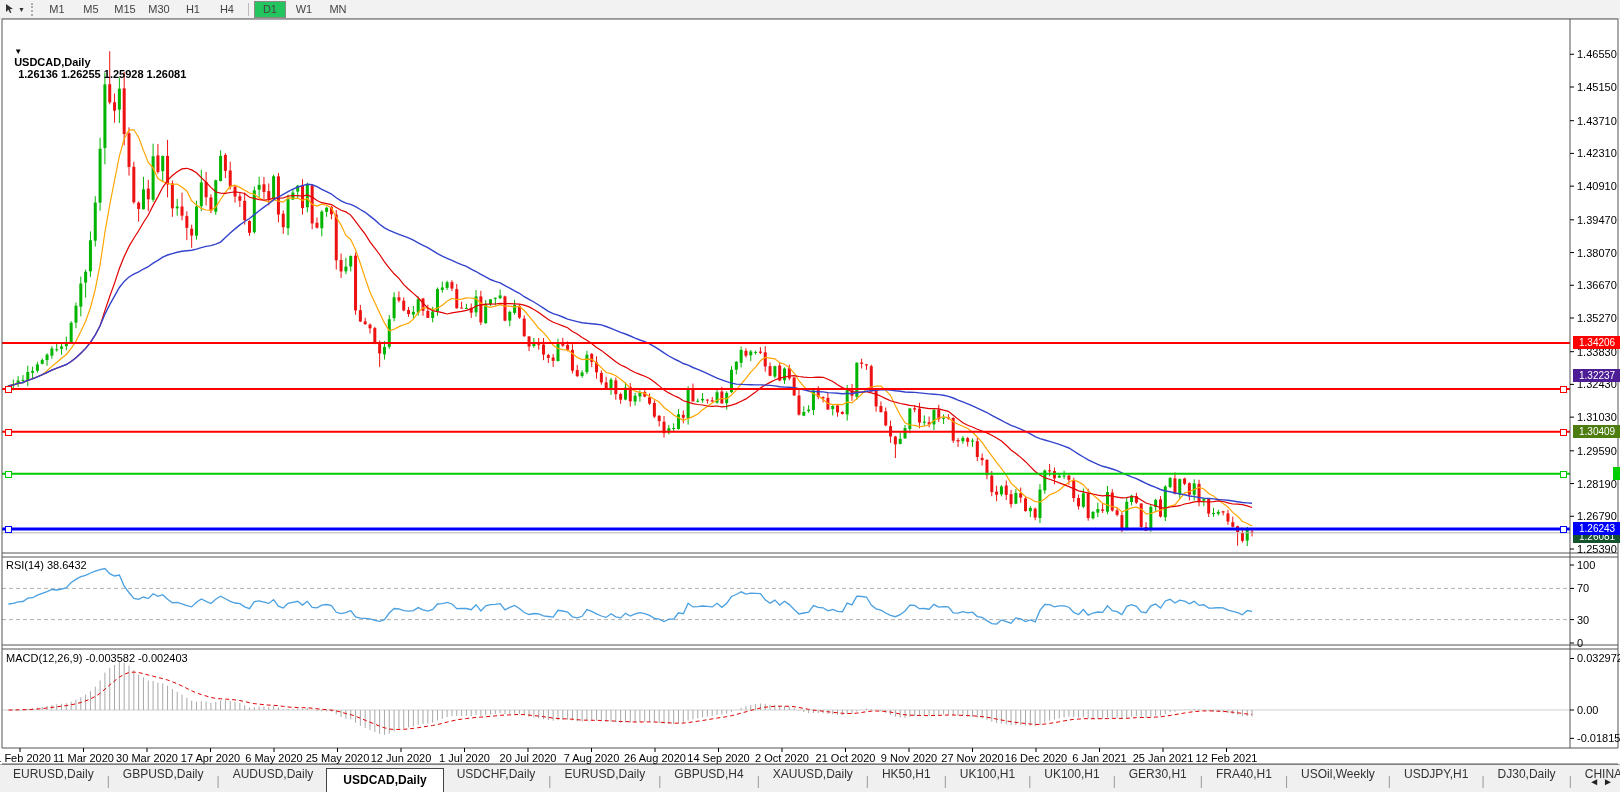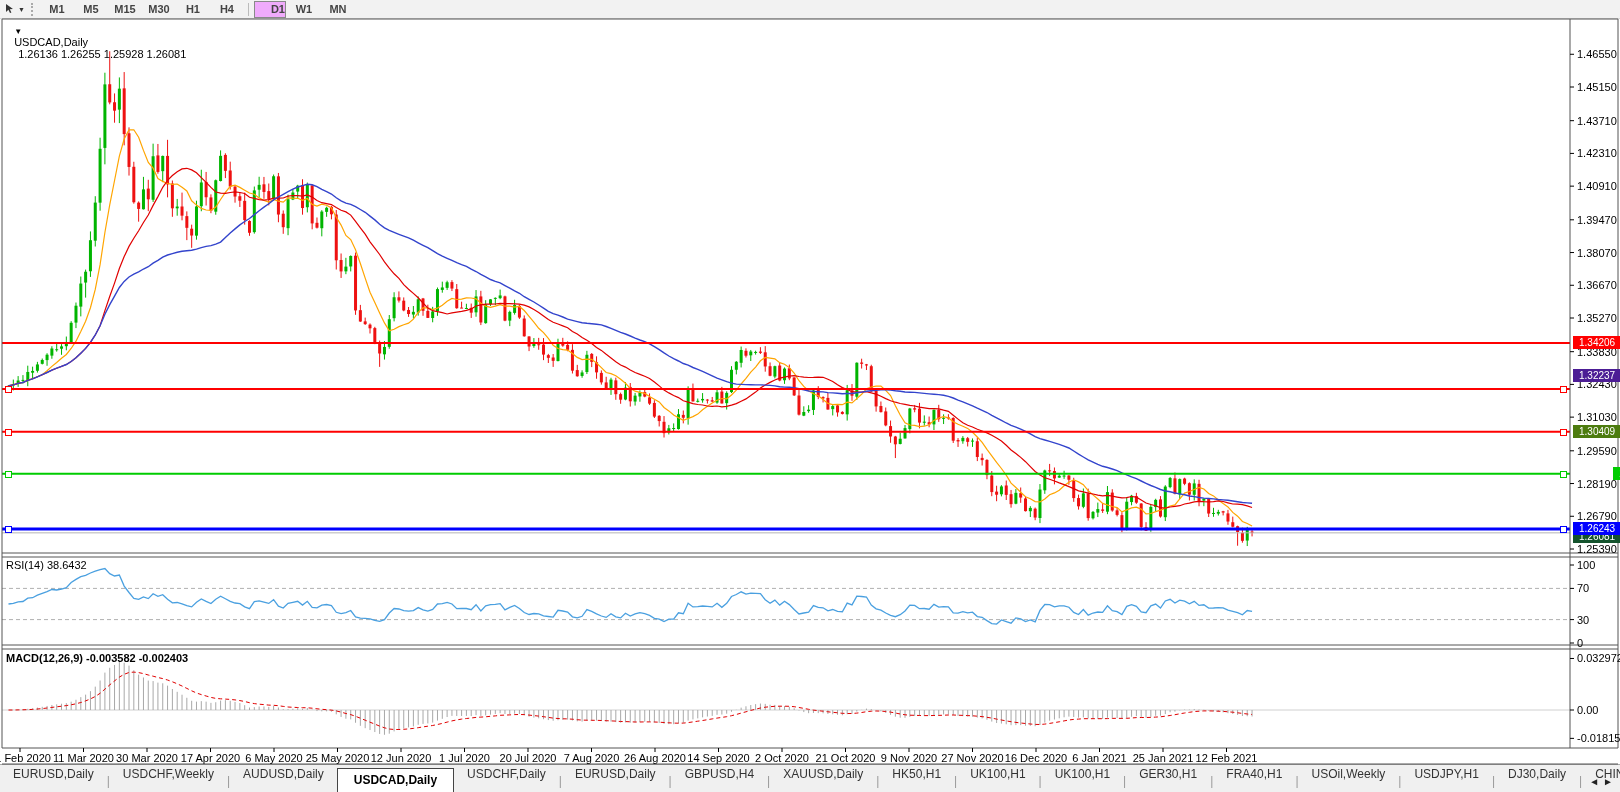--- a/index.html
+++ b/index.html
@@ -2,22 +2,22 @@
 <html><head>
 <meta charset="utf-8">
 <style>
   html,body{margin:0;padding:0;background:#fff;width:1620px;height:792px;overflow:hidden;
     font-family:"Liberation Sans",sans-serif;-webkit-font-smoothing:antialiased;}
   .abs{position:absolute;}
   
   #toolbar{position:absolute;left:0;top:0;width:1620px;height:18px;background:#f2f2f2;
     border-bottom:1px solid #d8d8d8;display:flex;align-items:center;font-size:11px;color:#444;}
   .tool-btn{display:flex;align-items:center;height:16px;padding:0 4px;cursor:default;}
-  .tf-btn{width:30px;text-align:center;height:15px;line-height:15px;margin:0 1px;border:1px solid transparent;font-weight:bold;}
-  .tf-btn.active{background:#f0abfc;border:1px solid #8a8a8a;text-align:right;}
+  .tf-btn{width:30px;text-align:center;height:15px;line-height:15px;margin:0 1px;border:1px solid transparent;}
+  .tf-btn.active{background:#22c55e;border:1px solid #8a8a8a;}
   .vsep{width:1px;height:13px;background:#bbb;margin:0 4px;}
   .grip{width:2px;height:13px;border-left:2px dotted #aaa;margin:0 5px 0 2px;}
   .caret{font-size:7px;color:#333;margin-left:2px;}
   .panel-label{position:absolute;font-size:11px;color:#000;white-space:pre;}
   .badge{position:absolute;left:1573px;width:44px;height:13px;color:#fff;font-size:10px;
     line-height:13px;padding-left:6px;z-index:5;}
   .handle{position:absolute;width:5px;height:5px;background:#fff;z-index:4;}
   svg text{font-family:"Liberation Sans",sans-serif;font-size:11px;fill:#000;}
   
   #tabbar{position:absolute;left:0;top:764px;width:1620px;height:28px;background:#f0f0f0;
@@ -950,27 +950,27 @@
       <text x="1036" y="762" text-anchor="middle">16 Dec 2020</text>
       <line x1="1099.5" y1="748" x2="1099.5" y2="752" stroke="#000" stroke-width="1"></line>
       <text x="1099.5" y="762" text-anchor="middle">6 Jan 2021</text>
       <line x1="1163" y1="748" x2="1163" y2="752" stroke="#000" stroke-width="1"></line>
       <text x="1163" y="762" text-anchor="middle">25 Jan 2021</text>
       <line x1="1226.5" y1="748" x2="1226.5" y2="752" stroke="#000" stroke-width="1"></line>
       <text x="1226.5" y="762" text-anchor="middle">12 Feb 2021</text>
     </g>
   </svg>
 
-<div class="panel-label" style="left:8px;top:12px;z-index:6;">
+<div class="panel-label" style="left:8px;top:32px;z-index:6;font-weight:bold;">
   <span style="font-size:8px;">▼</span>
   <span>USDCAD,Daily</span>
   <span style="margin-left:4px;">1.26136 1.26255 1.25928 1.26081</span>
 </div>
 <div class="panel-label" style="left:6px;top:559px;z-index:6;">RSI(14) 38.6432</div>
-<div class="panel-label" style="left:6px;top:652px;z-index:6;font-weight:bold;">MACD(12,26,9) -0.003582 -0.002403</div>
+<div class="panel-label" style="left:6px;top:652px;z-index:6;">MACD(12,26,9) -0.003582 -0.002403</div>
 
 <div id="badges">
     <div class="badge" style="background: #14532d; top: 529.844px;">1.26081</div>
     <div class="badge" style="background: rgb(255, 0, 0); top: 335.882px;">1.34206</div>
     <div class="badge" style="background: #4c1d95; top: 369px;">1.32237</div>
     <div class="handle" style="left: 5px; top: 385.917px; border: 1px solid rgb(255, 0, 0);"></div>
     <div class="handle" style="left: 1560px; top: 385.917px; border: 1px solid rgb(255, 0, 0);"></div>
     <div class="badge" style="background: #4d7c0f; top: 424.656px;">1.30409</div>
     <div class="handle" style="left: 5px; top: 428.656px; border: 1px solid rgb(255, 0, 0);"></div>
     <div class="handle" style="left: 1560px; top: 428.656px; border: 1px solid rgb(255, 0, 0);"></div>
@@ -980,21 +980,21 @@
     <div class="badge" style="background: rgb(0, 0, 255); top: 522.057px;">1.26243</div>
     <div class="handle" style="left: 5px; top: 526.057px; border: 1px solid rgb(0, 0, 255);"></div>
     <div class="handle" style="left: 1560px; top: 526.057px; border: 1px solid rgb(0, 0, 255);"></div>
   </div>
 
 <div id="tabbar">
   <div style="width:6px;"></div>
   <div id="tabs" style="display:flex;align-items:flex-end;">
       <div class="tab">EURUSD,Daily</div>
       <span class="tabsep">|</span>
-      <div class="tab">USDCHF,Weekly</div>
+      <div class="tab">GBPUSD,Daily</div>
       <span class="tabsep">|</span>
       <div class="tab">AUDUSD,Daily</div>
       <div class="tab active">USDCAD,Daily</div>
       <div class="tab">USDCHF,Daily</div>
       <span class="tabsep">|</span>
       <div class="tab">EURUSD,Daily</div>
       <span class="tabsep">|</span>
       <div class="tab">GBPUSD,H4</div>
       <span class="tabsep">|</span>
       <div class="tab">XAUUSD,Daily</div>

